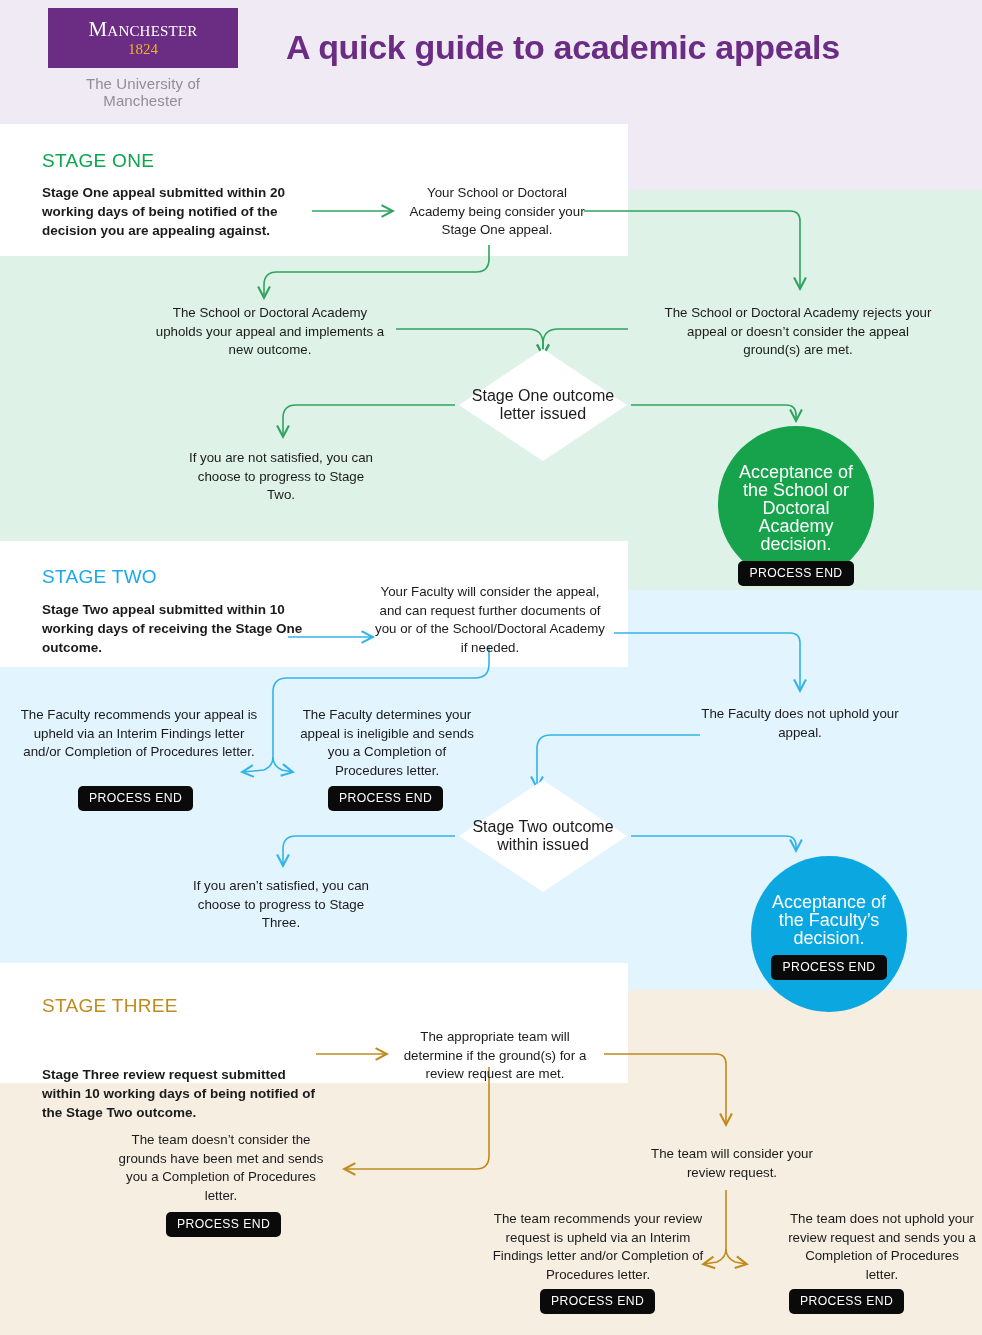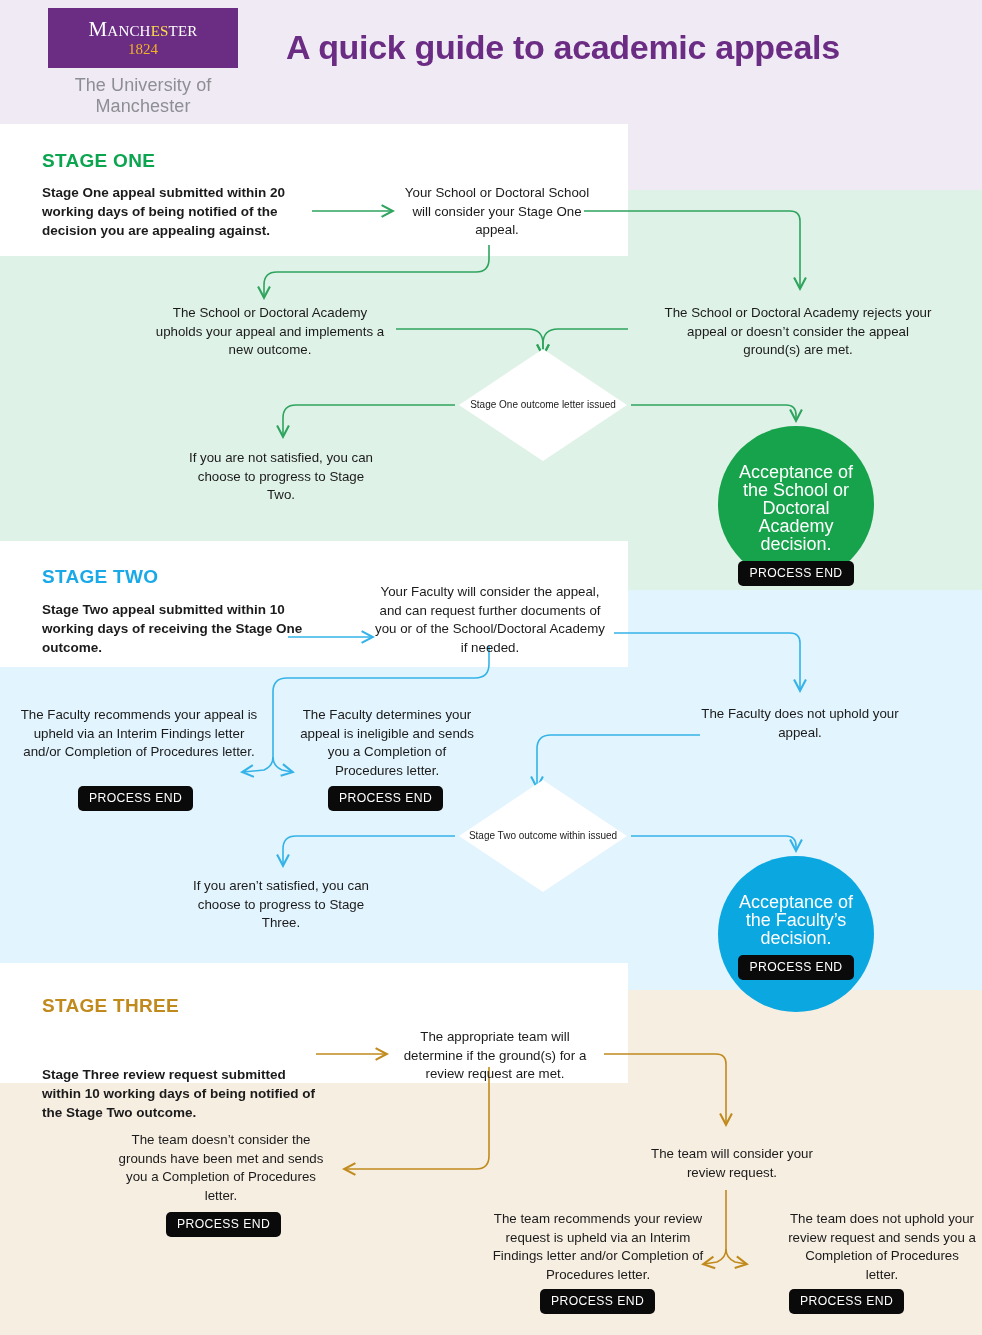--- a/index.html
+++ b/index.html
@@ -31,40 +31,40 @@
   #logo-wrap{position:absolute;left:48px;top:8px;width:190px;}
   #logo-box{
     width:190px;height:60px;background:#6b2c84;
     display:flex;flex-direction:column;align-items:center;justify-content:center;
   }
   #logo-word{
     font-family:"Liberation Serif", serif;
     font-size:21px;letter-spacing:.2px;color:#ffffff;line-height:1;
     white-space:nowrap;
   }
-  #logo-word .gold{color:#fde047;}
+  #logo-word .gold{color:#ffffff;}
   #logo-word .small{font-size:15px;}
   #logo-year{
     font-family:"Liberation Serif", serif;
     font-size:15px;color:#f0b323;line-height:1.1;margin-top:1px;
   }
   #logo-sub{
     margin-top:7px;text-align:center;width:190px;
-    font-size:18px;color:#8e8e95;letter-spacing:.1px;
+    font-size:15px;color:#8e8e95;letter-spacing:.1px;
   }
 
   
   #title{
     position:absolute;left:286px;top:28px;
     font-size:34px;font-weight:bold;color:#6b2c84;letter-spacing:-.3px;
     white-space:nowrap;
   }
 
   
-  .stage-head{position:absolute;font-size:19px;font-weight:bold;letter-spacing:.3px;}
+  .stage-head{position:absolute;font-size:19px;font-weight:normal;letter-spacing:.3px;}
   #head-one{left:42px;top:150px;color:#0ba44f;}
   #head-two{left:42px;top:566px;color:#1aa9e8;}
   #head-three{left:42px;top:995px;color:#c08a1c;}
 
   
   .node{position:absolute;color:#1b1b1b;font-size:13.3px;line-height:18.5px;}
   .node.c{text-align:center;}
   .node.l{text-align:left;}
   .node.b{font-weight:bold;font-size:13.5px;line-height:19px;}
 
@@ -95,38 +95,38 @@
   .diamond{
     position:absolute;width:168px;height:112px;
     display:flex;align-items:center;justify-content:center;
   }
   .diamond .dshape{
     position:absolute;left:0;top:0;width:168px;height:112px;
     background:#ffffff;
     clip-path:polygon(50% 0,100% 50%,50% 100%,0 50%);
   }
   .diamond .dtxt{
-    position:relative;text-align:center;font-size:10px;line-height:18.5px;color:#1b1b1b;
+    position:relative;text-align:center;font-size:16px;line-height:18.5px;color:#1b1b1b;
   }
   #dia-one{left:459px;top:349px;}
   #dia-two{left:459px;top:780px;}
 
   
   .circle{
     position:absolute;width:156px;height:156px;border-radius:50%;
     display:flex;flex-direction:column;align-items:center;justify-content:flex-start;
     padding-top:22px;box-sizing:border-box;
   }
   .circle .ctxt{
     color:#ffffff;font-weight:normal;font-size:18px;line-height:18px;text-align:center;
     width:132px;
     margin-top:15px;
   }
   #cir-one{left:718px;top:426px;background:#17a34c;}
-  #cir-two{left:718px;top:856px;background:#0aa7e0;}
+  #cir-two{left:751px;top:856px;background:#0aa7e0;}
 
   
   .pe{
     position:absolute;background:#0a0a0a;color:#ffffff;
     font-size:12.2px;letter-spacing:.4px;
     padding:5px 11px 6px 11px;border-radius:5px;white-space:nowrap;
   }
   .pe-incircle{position:relative;left:0;top:8px;}
   #pe-2a{left:78px;top:786px;}
   #pe-2b{left:328px;top:786px;}
@@ -209,21 +209,21 @@
       <div id="logo-word"><span>M</span><span class="small">ANCH</span><span class="gold small">ES</span><span class="small">T</span><span class="small">ER</span></div>
       <div id="logo-year">1824</div>
     </div>
     <div id="logo-sub">The University of Manchester</div>
   </div>
 
   <div id="title">A quick guide to academic appeals</div>
 
   <div class="stage-head" id="head-one">STAGE ONE</div>
   <div class="node l b" id="n1-intro">Stage One appeal submitted within 20 working days of being notified of the decision you are appealing against.</div>
-  <div class="node c" id="n1-consider">Your School or Doctoral School will consider your Stage One appeal.</div>
+  <div class="node c" id="n1-consider">Your School or Doctoral Academy being consider your Stage One appeal.</div>
   <div class="node c" id="n1-rejects">The School or Doctoral Academy rejects your appeal or doesn’t consider the appeal ground(s) are met.</div>
   <div class="node c" id="n1-upholds">The School or Doctoral Academy upholds your appeal and implements a new outcome.</div>
   <div class="node c" id="n1-notsat">If you are not satisfied, you can choose to progress to Stage Two.</div>
 
   <div class="diamond" id="dia-one">
     <div class="dshape"></div>
     <div class="dtxt">Stage One outcome letter issued</div>
   </div>
 
   <div class="circle" id="cir-one">

